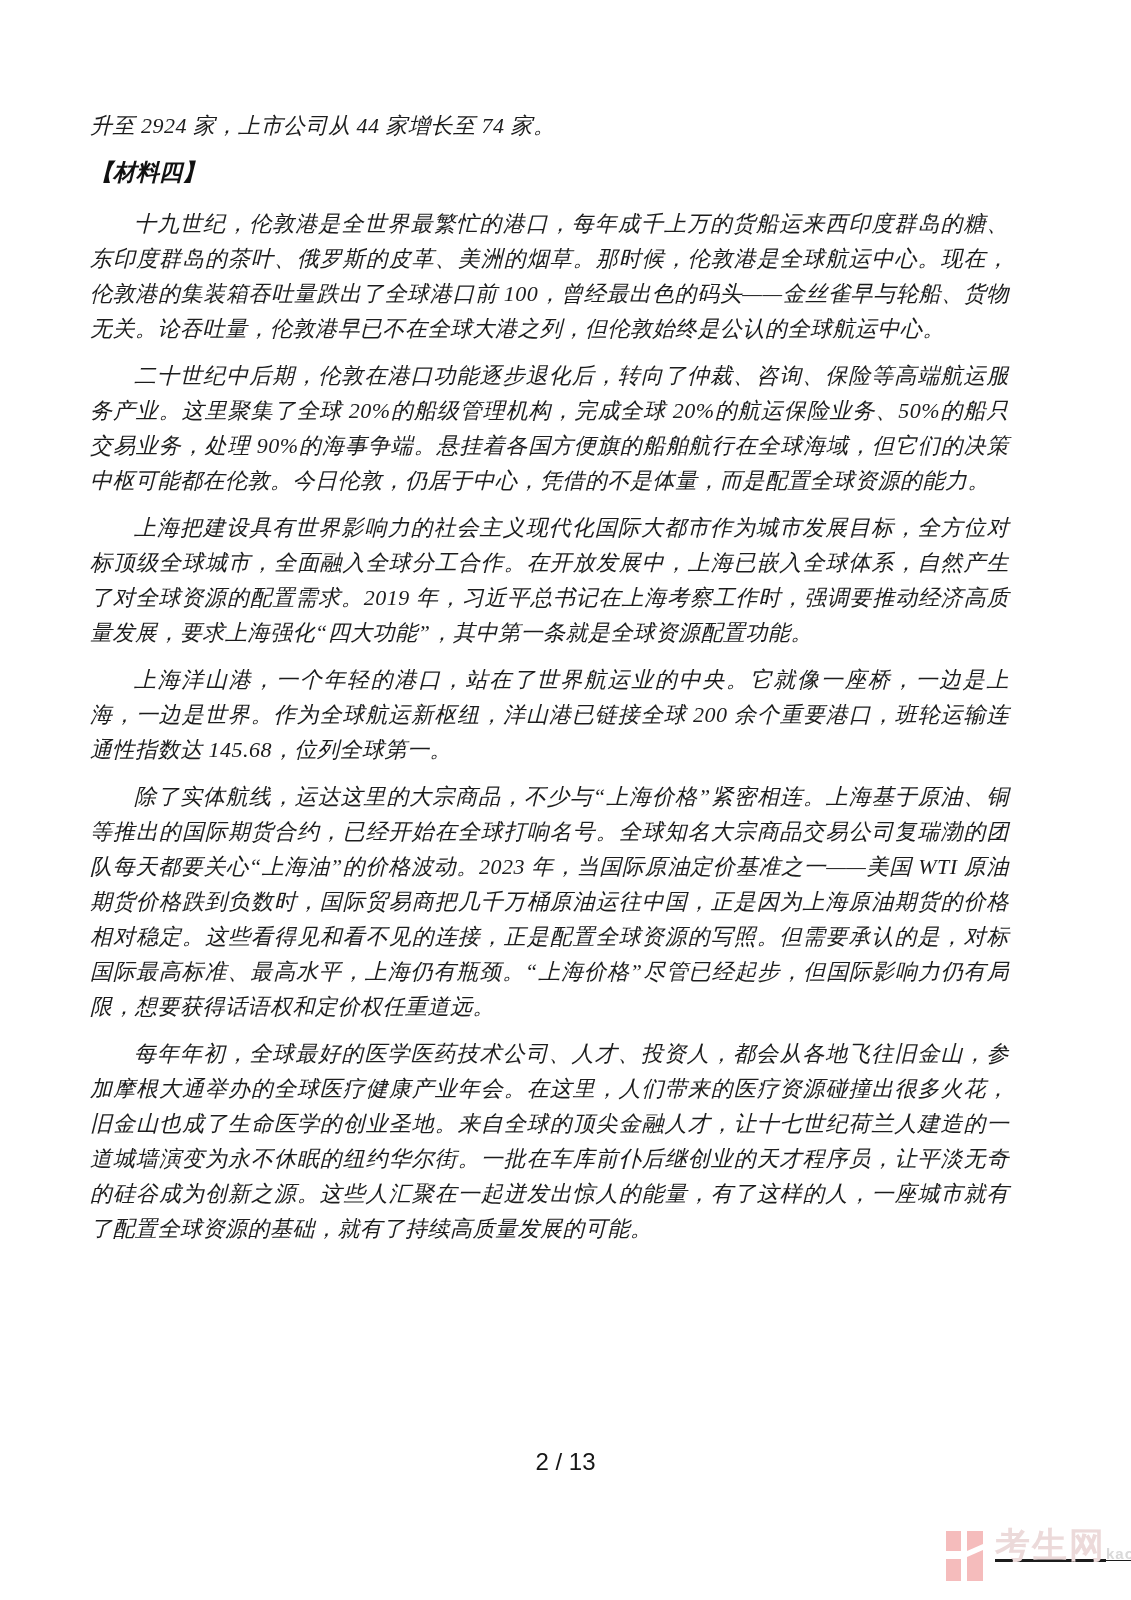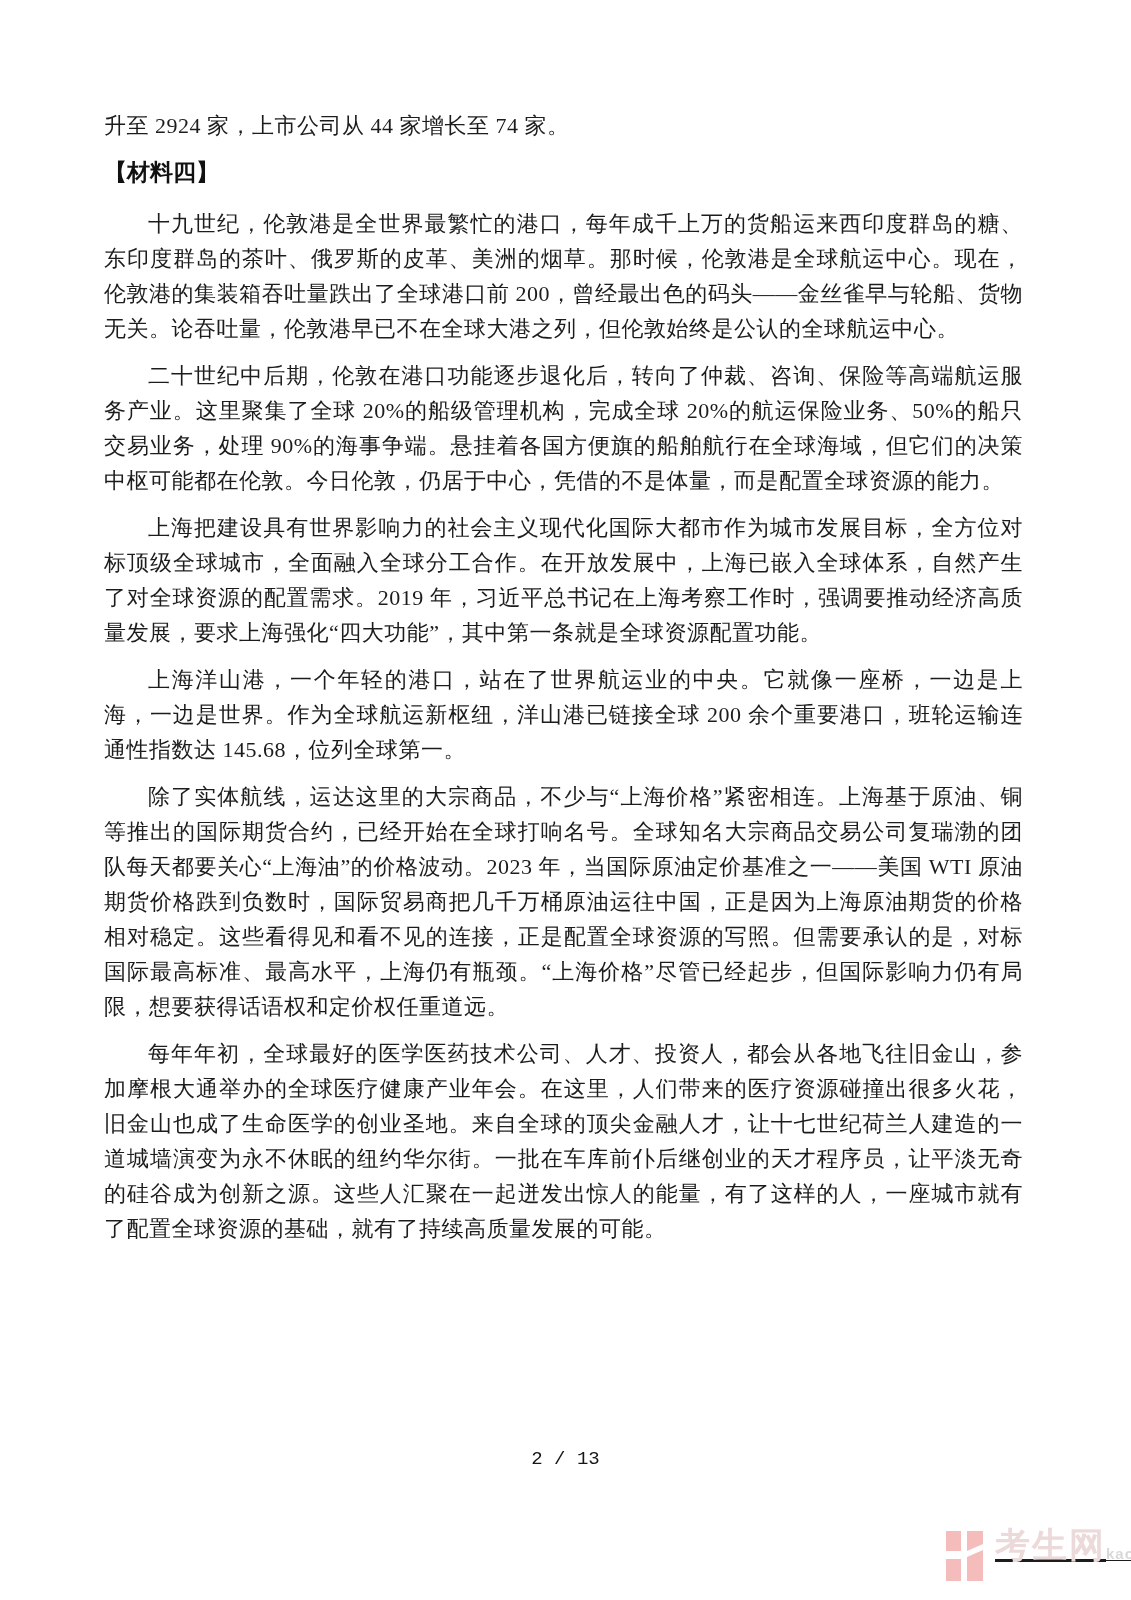--- a/index.html
+++ b/index.html
@@ -15,23 +15,24 @@
     width:1131px;
     height:1600px;
     margin:0 auto;
     background:var(--page-bg);
     color:var(--ink);
     font-family:"Liberation Serif","DejaVu Serif",serif;
     overflow:hidden;
   }
   .content{
     position:absolute;
-    left:104px;
+    left:90px;
     top:108px;
     width:919px;
+    font-style:italic;
   }
   .para{
     margin:0 0 12px 0;
     font-size:22px;
     line-height:35px;
     text-align:justify;
     text-indent:2em;
     letter-spacing:0.5px;
   }
   .para.continuation{
@@ -46,22 +47,22 @@
     color:#111;
   }
   .footer{
     position:absolute;
     left:0;
     top:1448px;
     width:100%;
     text-align:center;
   }
   .page-number{
-    font-family:Liberation Mono, monospace;
-    font-size:19px;
+    font-family:Liberation Sans, sans-serif;
+    font-size:24px;
     color:#161616;
   }
   .watermark{
     position:absolute;
     left:946px;
     top:1528px;
     display:flex;
     align-items:flex-start;
     gap:9px;
     user-select:none;
@@ -101,21 +102,21 @@
 <body>
 
 <div class="page">
 
   <div class="content">
 
     <p class="para continuation">升至 2924 家，上市公司从 44 家增长至 74 家。</p>
 
     <h3 class="heading">【材料四】</h3>
 
-    <p class="para">十九世纪，伦敦港是全世界最繁忙的港口，每年成千上万的货船运来西印度群岛的糖、东印度群岛的茶叶、俄罗斯的皮革、美洲的烟草。那时候，伦敦港是全球航运中心。现在，伦敦港的集装箱吞吐量跌出了全球港口前 200，曾经最出色的码头——金丝雀早与轮船、货物无关。论吞吐量，伦敦港早已不在全球大港之列，但伦敦始终是公认的全球航运中心。</p>
+    <p class="para">十九世纪，伦敦港是全世界最繁忙的港口，每年成千上万的货船运来西印度群岛的糖、东印度群岛的茶叶、俄罗斯的皮革、美洲的烟草。那时候，伦敦港是全球航运中心。现在，伦敦港的集装箱吞吐量跌出了全球港口前 100，曾经最出色的码头——金丝雀早与轮船、货物无关。论吞吐量，伦敦港早已不在全球大港之列，但伦敦始终是公认的全球航运中心。</p>
     <p class="para">二十世纪中后期，伦敦在港口功能逐步退化后，转向了仲裁、咨询、保险等高端航运服务产业。这里聚集了全球 20%的船级管理机构，完成全球 20%的航运保险业务、50%的船只交易业务，处理 90%的海事争端。悬挂着各国方便旗的船舶航行在全球海域，但它们的决策中枢可能都在伦敦。今日伦敦，仍居于中心，凭借的不是体量，而是配置全球资源的能力。</p>
     <p class="para">上海把建设具有世界影响力的社会主义现代化国际大都市作为城市发展目标，全方位对标顶级全球城市，全面融入全球分工合作。在开放发展中，上海已嵌入全球体系，自然产生了对全球资源的配置需求。2019 年，习近平总书记在上海考察工作时，强调要推动经济高质量发展，要求上海强化“四大功能”，其中第一条就是全球资源配置功能。</p>
     <p class="para">上海洋山港，一个年轻的港口，站在了世界航运业的中央。它就像一座桥，一边是上海，一边是世界。作为全球航运新枢纽，洋山港已链接全球 200 余个重要港口，班轮运输连通性指数达 145.68，位列全球第一。</p>
     <p class="para">除了实体航线，运达这里的大宗商品，不少与“上海价格”紧密相连。上海基于原油、铜等推出的国际期货合约，已经开始在全球打响名号。全球知名大宗商品交易公司复瑞渤的团队每天都要关心“上海油”的价格波动。2023 年，当国际原油定价基准之一——美国 WTI 原油期货价格跌到负数时，国际贸易商把几千万桶原油运往中国，正是因为上海原油期货的价格相对稳定。这些看得见和看不见的连接，正是配置全球资源的写照。但需要承认的是，对标国际最高标准、最高水平，上海仍有瓶颈。“上海价格”尽管已经起步，但国际影响力仍有局限，想要获得话语权和定价权任重道远。</p>
 
 
     <p class="para">每年年初，全球最好的医学医药技术公司、人才、投资人，都会从各地飞往旧金山，参加摩根大通举办的全球医疗健康产业年会。在这里，人们带来的医疗资源碰撞出很多火花，旧金山也成了生命医学的创业圣地。来自全球的顶尖金融人才，让十七世纪荷兰人建造的一道城墙演变为永不休眠的纽约华尔街。一批在车库前仆后继创业的天才程序员，让平淡无奇的硅谷成为创新之源。这些人汇聚在一起迸发出惊人的能量，有了这样的人，一座城市就有了配置全球资源的基础，就有了持续高质量发展的可能。</p>
 
   </div>
 

